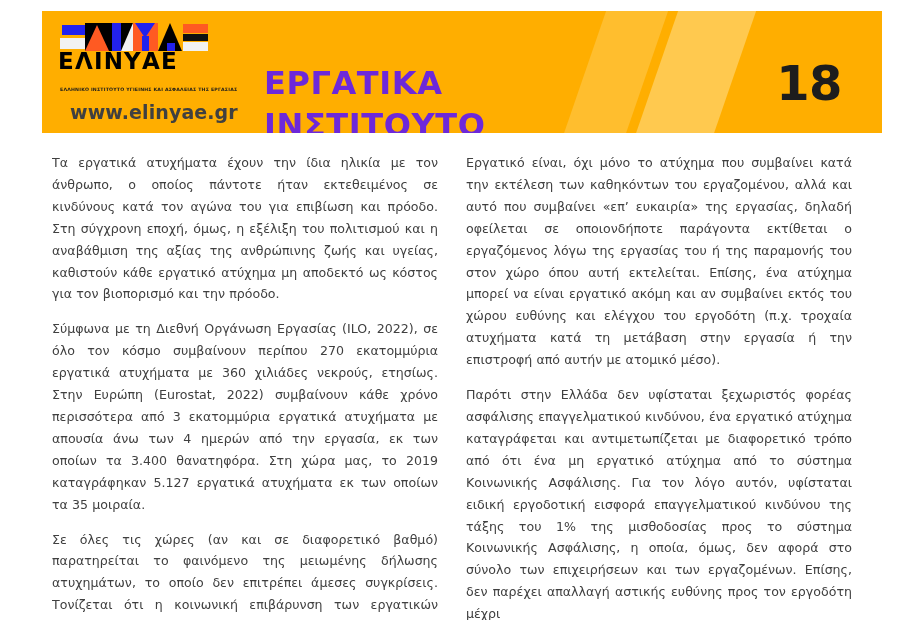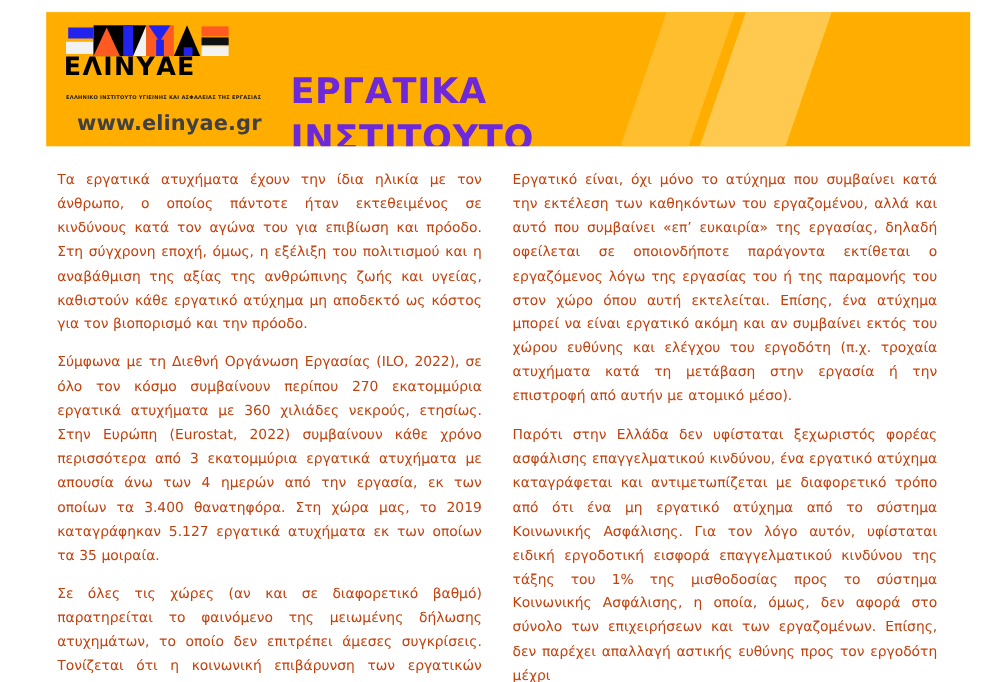--- a/index.html
+++ b/index.html
@@ -200,21 +200,21 @@
 
   .col {
     width: 386px;
     overflow: hidden;
   }
 
   .col p {
     font-family: "DejaVu Sans", "Liberation Sans", sans-serif;
     font-size: 12.6px;
     line-height: 1.74;
-    color: #c2410c;
+    color: #404040;
     text-align: justify;
     margin: 0 0 13px 0;
     hyphens: manual;
     word-spacing: 0.2px;
   }
   .col p:last-child { margin-bottom: 0; }
   .col p.first { margin-bottom: 13px; }
 </style>
 </head>
 <body>
@@ -262,20 +262,21 @@
       <div class="logo-sub">ΕΛΛΗΝΙΚΟ ΙΝΣΤΙΤΟΥΤΟ ΥΓΙΕΙΝΗΣ ΚΑΙ ΑΣΦΑΛΕΙΑΣ ΤΗΣ ΕΡΓΑΣΙΑΣ</div>
 
       <div class="logo-url">www.elinyae.gr</div>
     </div>
 
     <div class="header-title">
       <span class="line">ΕΡΓΑΤΙΚΑ</span>
       <span class="line">ΙΝΣΤΙΤΟΥΤΟ</span>
     </div>
 
+    <div class="page-number">18</div>
   </div>
 
   <div class="columns">
 
     <div class="col">
       <p class="first">Τα εργατικά ατυχήματα έχουν την ίδια ηλικία με τον άνθρωπο, ο οποίος πάντοτε ήταν εκτεθειμένος σε κινδύνους κατά τον αγώνα του για επιβίωση και πρόοδο. Στη σύγχρονη εποχή, όμως, η εξέλιξη του πολιτισμού και η αναβάθμιση της αξίας της ανθρώπινης ζωής και υγείας, καθιστούν κάθε εργατικό ατύχημα μη αποδεκτό ως κόστος για τον βιοπορισμό και την πρόοδο.</p>
       <p>Σύμφωνα με τη Διεθνή Οργάνωση Εργασίας (ILO, 2022), σε όλο τον κόσμο συμβαίνουν περίπου 270 εκατομμύρια εργατικά ατυχήματα με 360 χιλιάδες νεκρούς, ετησίως. Στην Ευρώπη (Eurostat, 2022) συμβαίνουν κάθε χρόνο περισσότερα από 3 εκατομμύρια εργατικά ατυχήματα με απουσία άνω των 4 ημερών από την εργασία, εκ των οποίων τα 3.400 θανατηφόρα. Στη χώρα μας, το 2019 καταγράφηκαν 5.127 εργατικά ατυχήματα εκ των οποίων τα 35 μοιραία.</p>
       <p>Σε όλες τις χώρες (αν και σε διαφορετικό βαθμό) παρατηρείται το φαινόμενο της μειωμένης δήλωσης ατυχημάτων, το οποίο δεν επιτρέπει άμεσες συγκρίσεις. Τονίζεται ότι η κοινωνική επιβάρυνση των εργατικών ατυχημάτων είναι πολύ σημαντικότερη όταν μετράται σε Σταθμισμένα ως προς την Αναπηρία Έτη Ζωής (DALY), καθώς τα θύματά τους είναι συνήθως άτομα νεότερης (παραγωγικής</p>
     </div>
 

